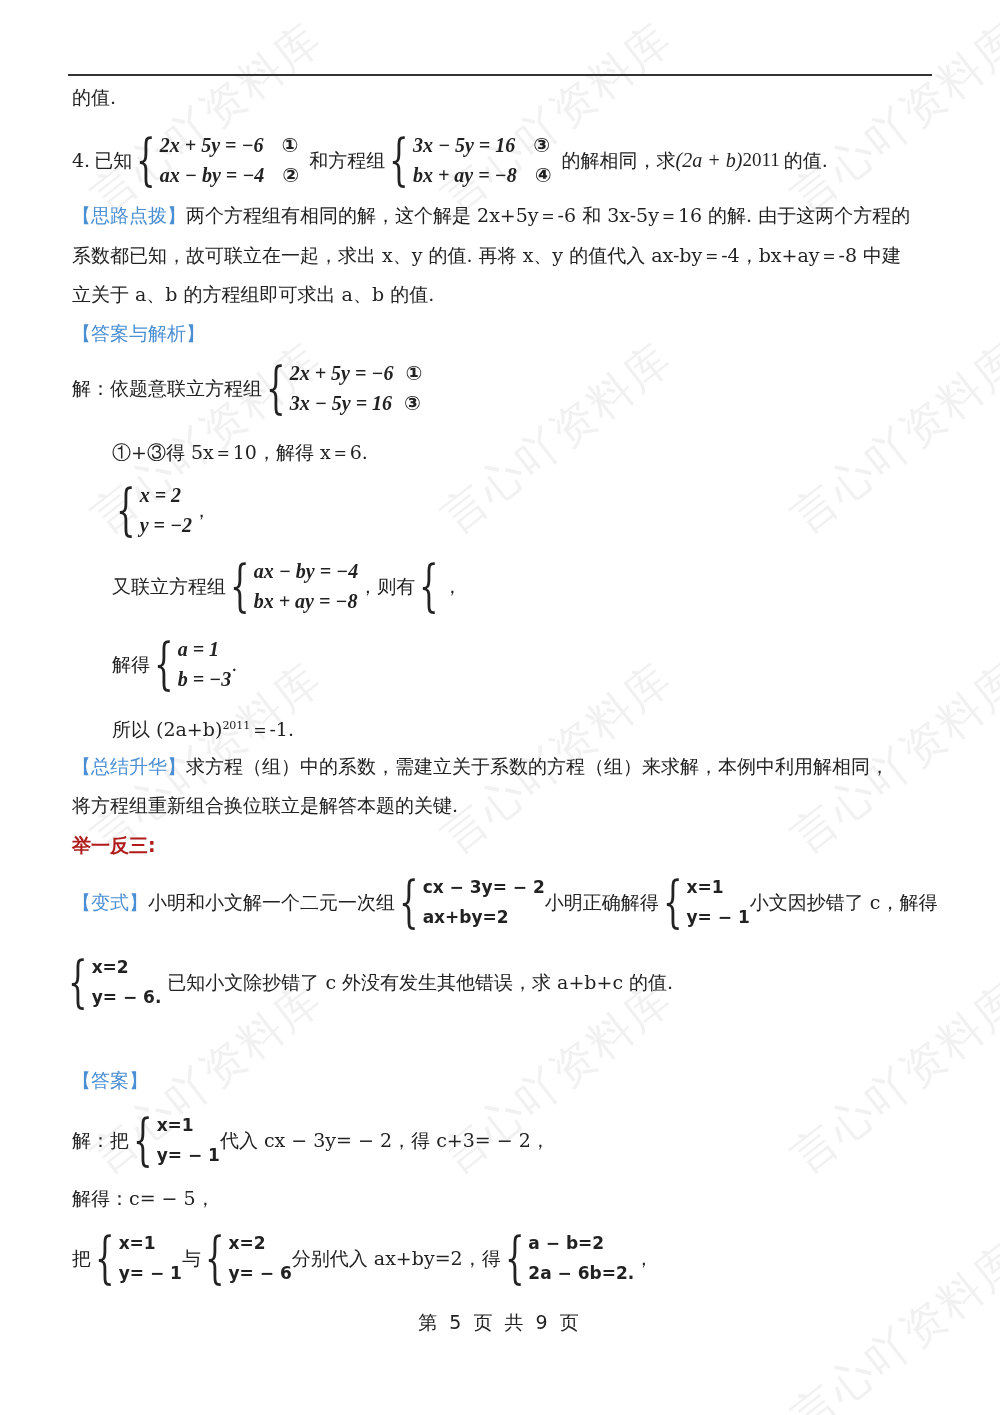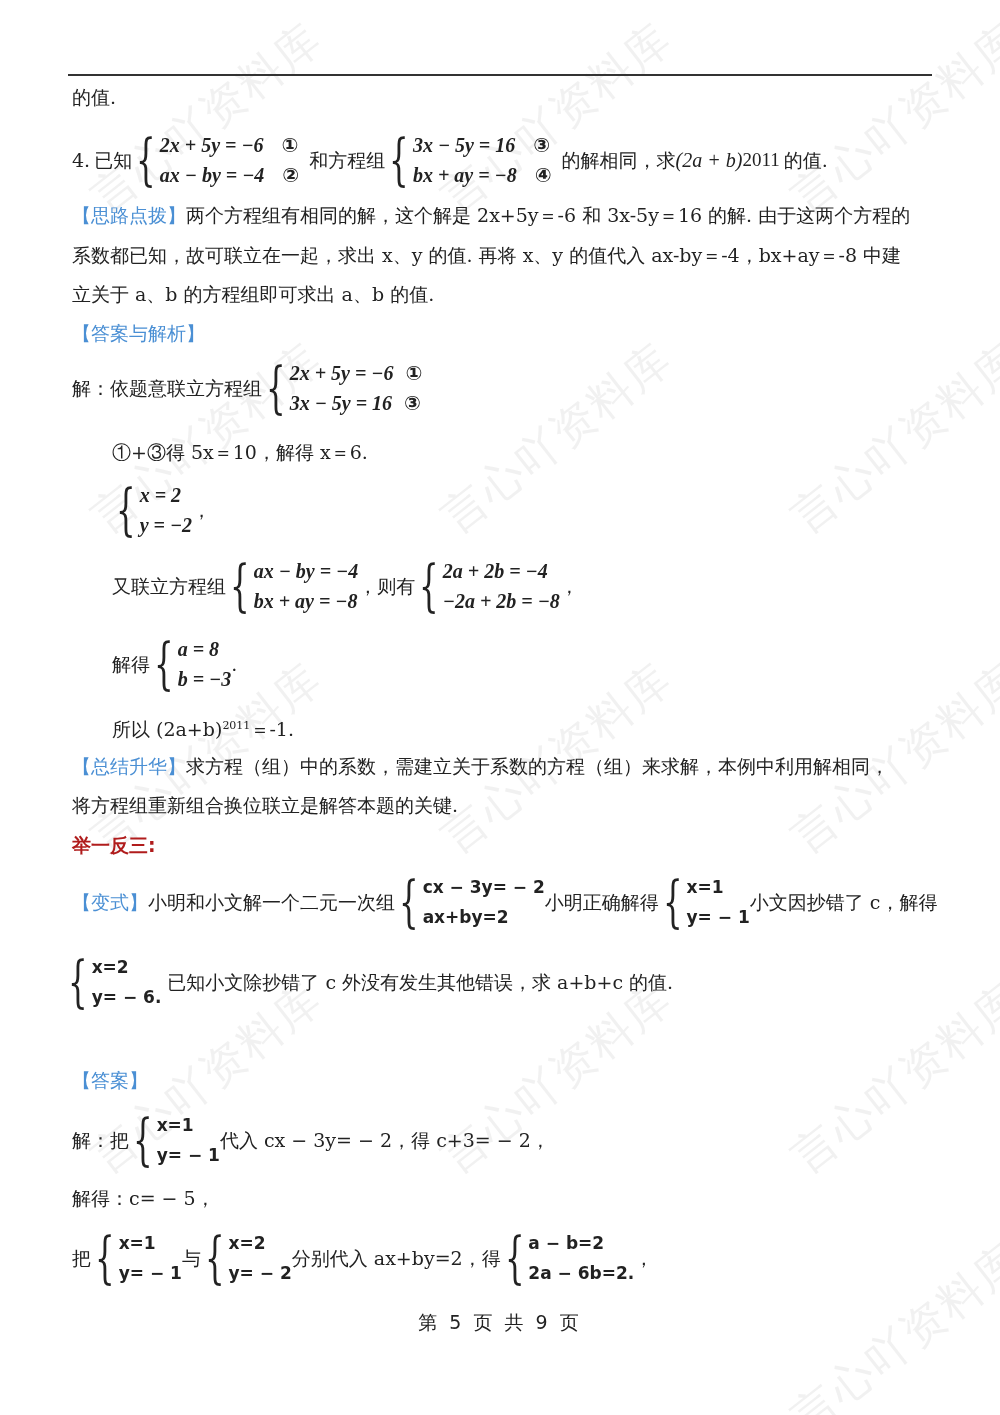--- a/index.html
+++ b/index.html
@@ -127,34 +127,30 @@
 <div class="line ind" style="top:556px;">
   <span class="sys">
     <span>又联立方程组</span>
     <span class="brace">{</span>
     <span class="rows math">
       <span class="row">ax − by = −4</span>
       <span class="row">bx + ay = −8</span>
     </span>
     <span>，则有</span>
     <span class="brace">{</span>
-    <span class="rows math">
-      <span class="row">2a + 2b = −4</span>
-      <span class="row">−2a + 2b = −8</span>
-    </span>
     <span>，</span>
   </span>
 </div>
 
 <div class="line ind" style="top:634px;">
   <span class="sys">
     <span>解得</span>
     <span class="brace">{</span>
     <span class="rows math">
-      <span class="row">a = 8</span>
+      <span class="row">a = 1</span>
       <span class="row">b = −3</span>
     </span>
     <span>.</span>
   </span>
 </div>
 
 <div class="line ind" style="top:714px;">
   <span>所以 (2a+b)</span><sup>2011</sup><span>＝-1.</span>
 </div>
 
@@ -216,21 +212,21 @@
     <span>把</span>
     <span class="brace">{</span>
     <span class="rows sans">
       <span class="row">x=1</span>
       <span class="row">y= − 1</span>
     </span>
     <span>与</span>
     <span class="brace">{</span>
     <span class="rows sans">
       <span class="row">x=2</span>
-      <span class="row">y= − 2</span>
+      <span class="row">y= − 6</span>
     </span>
     <span>分别代入 ax+by=2，得</span>
     <span class="brace">{</span>
     <span class="rows sans">
       <span class="row">a − b=2</span>
       <span class="row">2a − 6b=2.</span>
     </span>
     <span>，</span>
   </span>
 </div>

